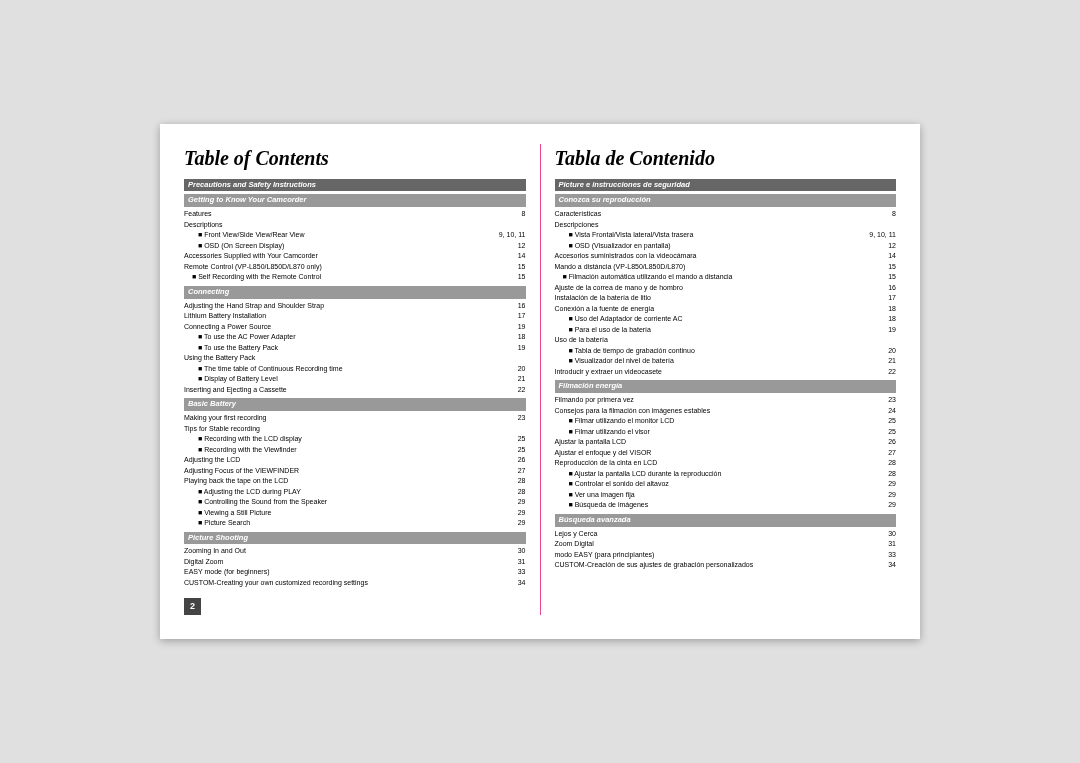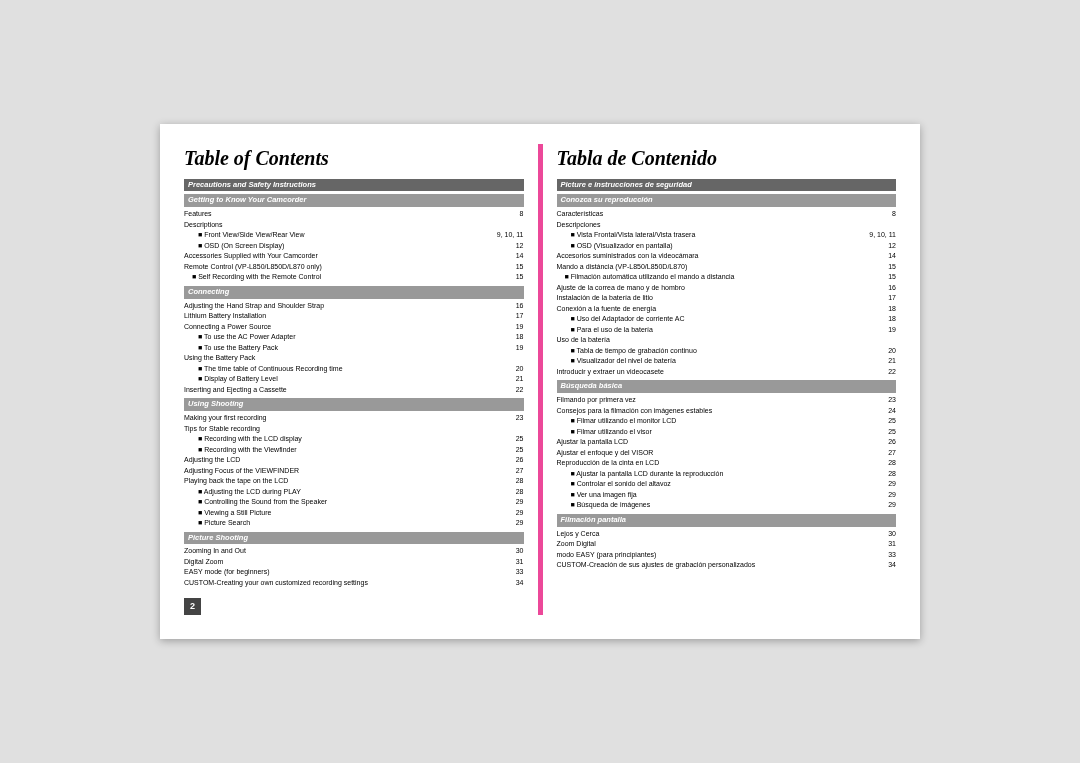--- a/index.html
+++ b/index.html
@@ -34,21 +34,21 @@
       display: flex;
       gap: 0;
     }
     .col {
       flex: 1;
       font-size: 7.5px;
       line-height: 1.45;
     }
     .col-left {
       padding-right: 14px;
-      border-right: 5px solid #ec4899;
+      border-right: 1px solid #ec4899;
     }
     .col-right {
       padding-left: 14px;
     }
     .main-title {
       font-size: 20px;
       font-weight: bold;
       margin-bottom: 6px;
       font-style: italic;
       font-family: 'Times New Roman', serif;
@@ -158,21 +158,21 @@
           <div style="display: flex; justify-content: space-between; font-size: 7px; line-height: 1.5; padding-left: 14px;">
             <span style="flex: 1 1 0%; padding-right: 2px;">■ Display of Battery Level</span>
             <span style="white-space: nowrap; padding-left: 2px;">21</span>
           </div>
           <div style="display: flex; justify-content: space-between; font-size: 7px; line-height: 1.5; padding-left: 0px;">
             <span style="flex: 1 1 0%; padding-right: 2px;">Inserting and Ejecting a Cassette</span>
             <span style="white-space: nowrap; padding-left: 2px;">22</span>
           </div>
         </div>
 
-      <div class="sub-header">Using Shooting</div>
+      <div class="sub-header">Basic Battery</div>
       <div id="left-s3-entries">
           <div style="display: flex; justify-content: space-between; font-size: 7px; line-height: 1.5; padding-left: 0px;">
             <span style="flex: 1 1 0%; padding-right: 2px;">Making your first recording</span>
             <span style="white-space: nowrap; padding-left: 2px;">23</span>
           </div>
           <div style="display: flex; justify-content: space-between; font-size: 7px; line-height: 1.5; padding-left: 0px;">
             <span style="flex: 1 1 0%; padding-right: 2px;">Tips for Stable recording</span>
             <span style="white-space: nowrap; padding-left: 2px;"></span>
           </div>
           <div style="display: flex; justify-content: space-between; font-size: 7px; line-height: 1.5; padding-left: 14px;">
@@ -306,21 +306,21 @@
           <div style="display: flex; justify-content: space-between; font-size: 7px; line-height: 1.5; padding-left: 14px;">
             <span style="flex: 1 1 0%; padding-right: 2px;">■ Visualizador del nivel de batería</span>
             <span style="white-space: nowrap; padding-left: 2px;">21</span>
           </div>
           <div style="display: flex; justify-content: space-between; font-size: 7px; line-height: 1.5; padding-left: 0px;">
             <span style="flex: 1 1 0%; padding-right: 2px;">Introducir y extraer un videocasete</span>
             <span style="white-space: nowrap; padding-left: 2px;">22</span>
           </div>
         </div>
 
-      <div class="sub-header">Búsqueda básica</div>
+      <div class="sub-header">Filmación energía</div>
       <div id="right-s3-entries">
           <div style="display: flex; justify-content: space-between; font-size: 7px; line-height: 1.5; padding-left: 0px;">
             <span style="flex: 1 1 0%; padding-right: 2px;">Filmando por primera vez</span>
             <span style="white-space: nowrap; padding-left: 2px;">23</span>
           </div>
           <div style="display: flex; justify-content: space-between; font-size: 7px; line-height: 1.5; padding-left: 0px;">
             <span style="flex: 1 1 0%; padding-right: 2px;">Consejos para la filmación con imágenes estables</span>
             <span style="white-space: nowrap; padding-left: 2px;">24</span>
           </div>
           <div style="display: flex; justify-content: space-between; font-size: 7px; line-height: 1.5; padding-left: 14px;">
@@ -354,21 +354,21 @@
           <div style="display: flex; justify-content: space-between; font-size: 7px; line-height: 1.5; padding-left: 14px;">
             <span style="flex: 1 1 0%; padding-right: 2px;">■ Ver una imagen fija</span>
             <span style="white-space: nowrap; padding-left: 2px;">29</span>
           </div>
           <div style="display: flex; justify-content: space-between; font-size: 7px; line-height: 1.5; padding-left: 14px;">
             <span style="flex: 1 1 0%; padding-right: 2px;">■ Búsqueda de imágenes</span>
             <span style="white-space: nowrap; padding-left: 2px;">29</span>
           </div>
         </div>
 
-      <div class="sub-header">Filmación pantalla</div>
+      <div class="sub-header">Búsqueda avanzada</div>
       <div id="right-s4-entries">
           <div style="display: flex; justify-content: space-between; font-size: 7px; line-height: 1.5; padding-left: 0px;">
             <span style="flex: 1 1 0%; padding-right: 2px;">Lejos y Cerca</span>
             <span style="white-space: nowrap; padding-left: 2px;">30</span>
           </div>
           <div style="display: flex; justify-content: space-between; font-size: 7px; line-height: 1.5; padding-left: 0px;">
             <span style="flex: 1 1 0%; padding-right: 2px;">Zoom Digital</span>
             <span style="white-space: nowrap; padding-left: 2px;">31</span>
           </div>
           <div style="display: flex; justify-content: space-between; font-size: 7px; line-height: 1.5; padding-left: 0px;">

